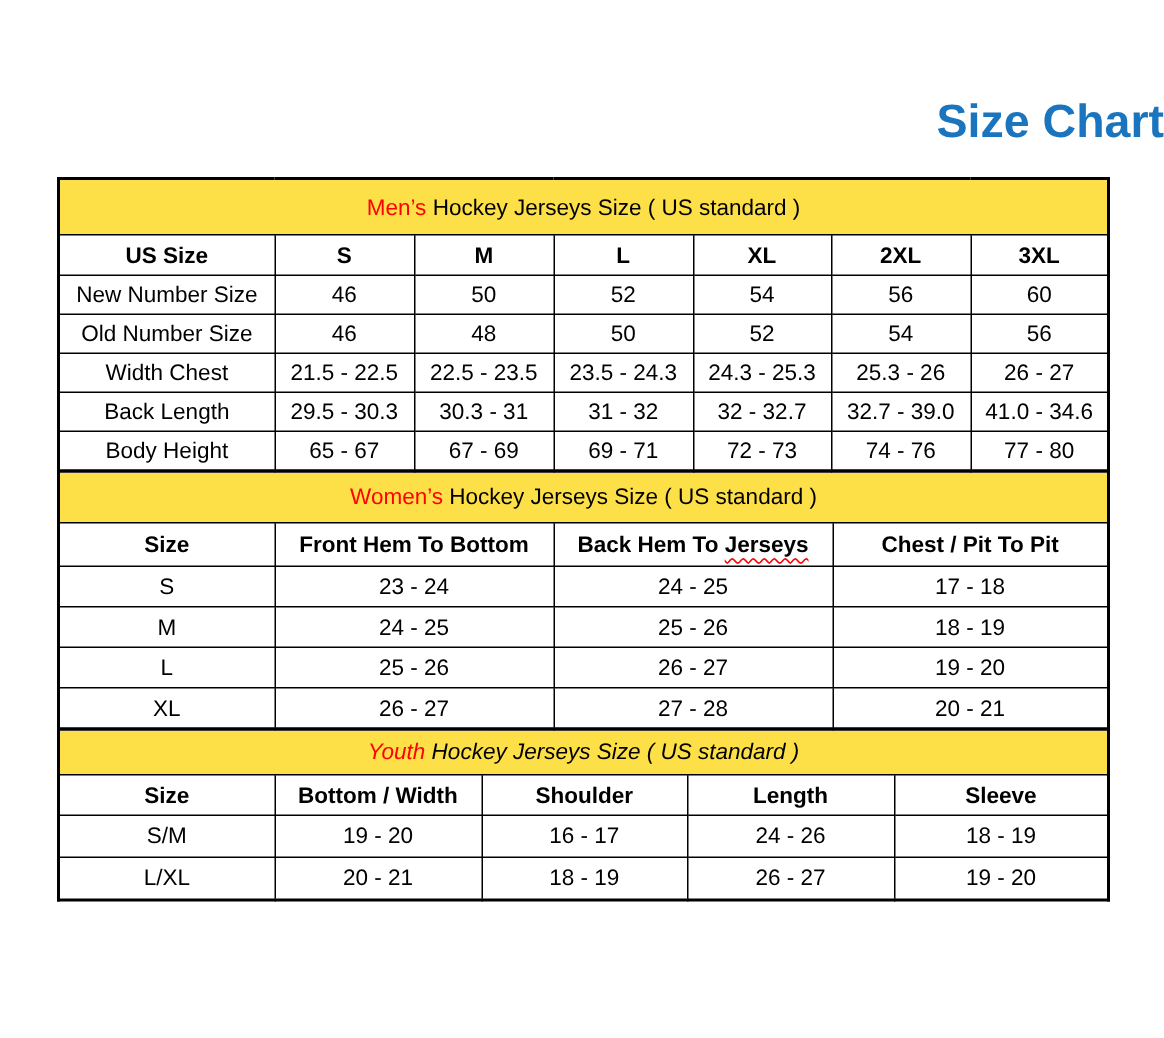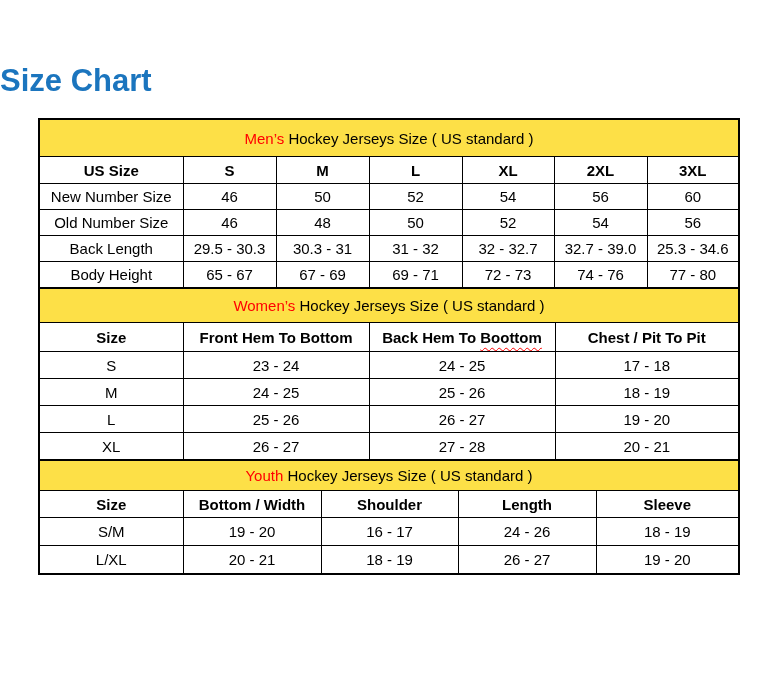--- a/index.html
+++ b/index.html
@@ -4,21 +4,21 @@
 <style>
   html,body{margin:0;padding:0;background:#ffffff;}
   body{
     width:776px;height:692px;
     font-family:"Liberation Sans",sans-serif;
     color:#000;
   }
   .page{position:relative;width:776px;height:692px;background:#fff;overflow:hidden;}
   .title{
     margin:0;padding-top:62px;
-    text-align:left;
+    text-align:right;
     font-size:31px;line-height:38px;font-weight:700;
     color:#1B75BE;
     font-family:"Liberation Sans",sans-serif;
   }
   .tables{width:700px;margin:18px auto 0 auto;}
   table.tbl{
     border-collapse:collapse;table-layout:fixed;
     width:700px;
     border:2px solid #000;
   }
@@ -45,21 +45,21 @@
     text-decoration-thickness:1px;
     text-underline-offset:4px;
   }
   
   .mens   .banner-cell{height:36px;}
   .mens   .header-row th{height:26px;}
   .mens   .data-row td{height:25px;}
   .womens .banner-cell{height:33px;}
   .womens .header-row th{height:28px;}
   .womens .data-row td{height:26px;}
-  .youth  .banner-cell{height:29px;}
+  .youth  .banner-cell{height:29px;font-style:italic;}
   .youth  .header-row th{height:26px;}
   .youth  .data-row td{height:27px;}
 </style>
 </head>
 <body>
 
 <div class="page">
 
   <h1 class="title">Size Chart</h1>
 
@@ -100,27 +100,36 @@
         <tr class="data-row">
           <td>Old Number Size</td>
           <td>46</td>
           <td>48</td>
           <td>50</td>
           <td>52</td>
           <td>54</td>
           <td>56</td>
         </tr>
         <tr class="data-row">
+          <td>Width Chest</td>
+          <td>21.5 - 22.5</td>
+          <td>22.5 - 23.5</td>
+          <td>23.5 - 24.3</td>
+          <td>24.3 - 25.3</td>
+          <td>25.3 - 26</td>
+          <td>26 - 27</td>
+        </tr>
+        <tr class="data-row">
           <td>Back Length</td>
           <td>29.5 - 30.3</td>
           <td>30.3 - 31</td>
           <td>31 - 32</td>
           <td>32 - 32.7</td>
           <td>32.7 - 39.0</td>
-          <td>25.3 - 34.6</td>
+          <td>41.0 - 34.6</td>
         </tr>
         <tr class="data-row">
           <td>Body Height</td>
           <td>65 - 67</td>
           <td>67 - 69</td>
           <td>69 - 71</td>
           <td>72 - 73</td>
           <td>74 - 76</td>
           <td>77 - 80</td>
         </tr>
@@ -134,21 +143,21 @@
           <col style="width:186px">
           <col style="width:184px">
       </colgroup>
       <tbody>
         <tr>
           <td class="banner-cell" colspan="4"><span class="hl">Women’s</span><span> Hockey Jerseys Size ( US standard )</span></td>
         </tr>
         <tr class="header-row">
           <th>Size</th>
           <th>Front Hem To Bottom</th>
-          <th><span>Back Hem To </span><span class="squiggle">Boottom</span></th>
+          <th><span>Back Hem To </span><span class="squiggle">Jerseys</span></th>
           <th>Chest / Pit To Pit</th>
         </tr>
         <tr class="data-row">
           <td class="bold-label">S</td>
           <td>23 - 24</td>
           <td>24 - 25</td>
           <td>17 - 18</td>
         </tr>
         <tr class="data-row">
           <td class="bold-label">M</td>

